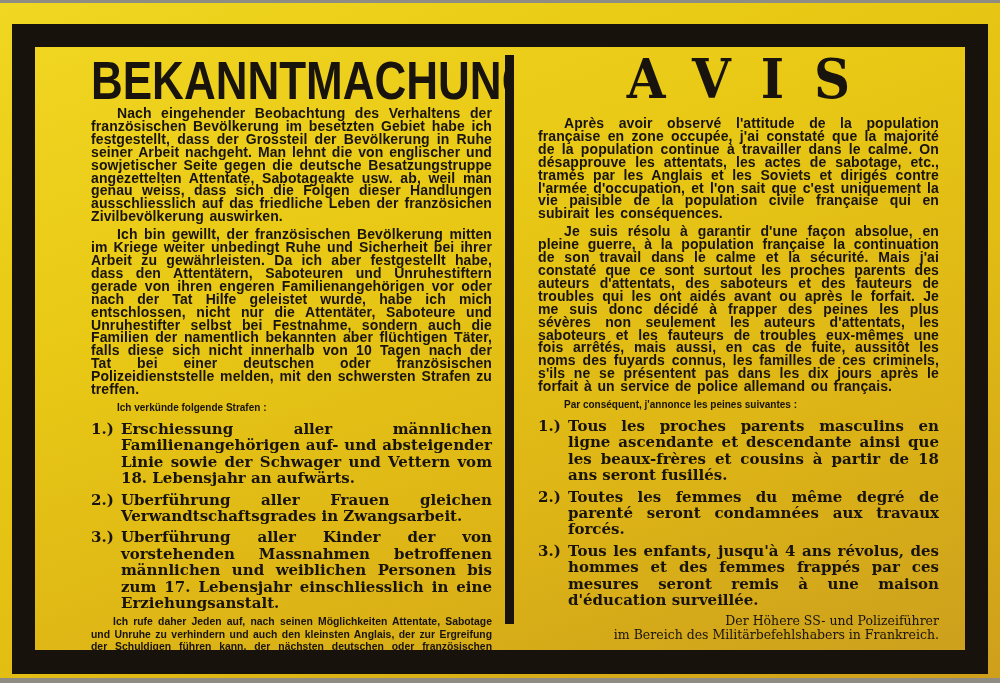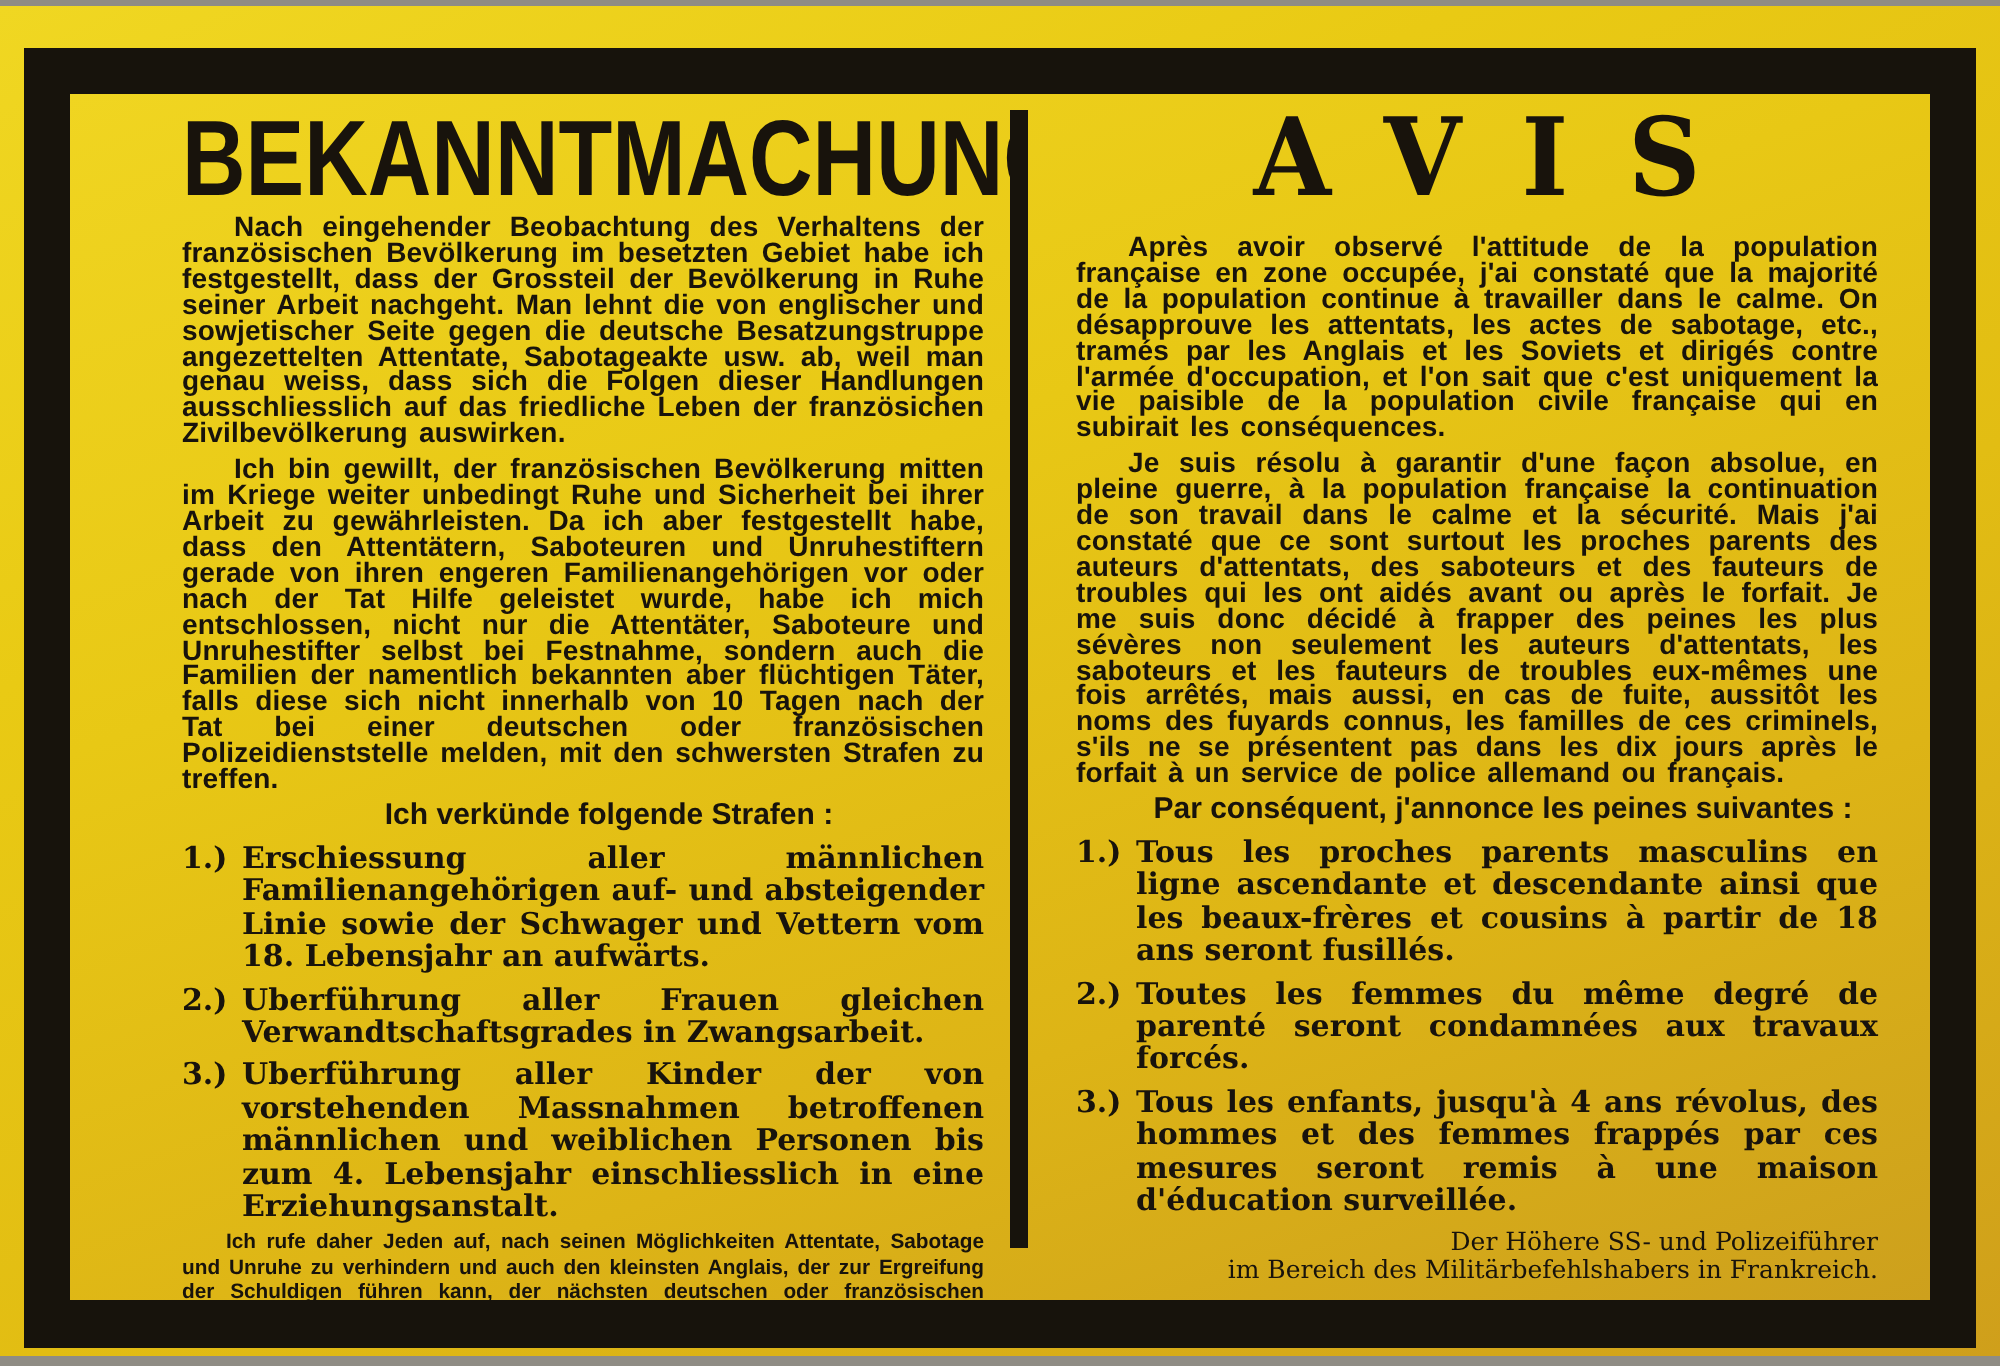--- a/index.html
+++ b/index.html
@@ -47,22 +47,22 @@
     transform: scaleY(1.08); transform-origin: center top;
     margin: 0 0 12px 0; white-space: nowrap;
   }
   .body-p {
     font-size: 14px; line-height: 12.9px; font-weight: 700;
     text-align: justify; text-indent: 26px;
     word-spacing: 1.6px; letter-spacing: 0.1px;
     margin: 0 0 5px 0;
   }
   .verdict {
-    font-size: 15px; line-height: 13px; font-weight: 700;
-    text-indent: 26px; margin: 4px 0 7px 0; text-align: center;
+    font-size: 10px; line-height: 13px; font-weight: 700;
+    text-indent: 26px; margin: 4px 0 7px 0;
   }
   .penalties { margin: 0 0 2px 0; }
   .penalty {
     display: flex;
     font-family: "DejaVu Serif", serif;
     font-weight: 700; font-size: 15px; line-height: 16.4px;
     margin-bottom: 5px;
   }
   .penalty .num { flex: 0 0 30px; }
   .penalty .txt { flex: 1 1 auto; text-align: justify; }
@@ -101,21 +101,21 @@
           <div class="penalty">
             <span class="num">1.)</span>
             <span class="txt">Erschiessung aller männlichen Familienangehörigen auf- und absteigender Linie sowie der Schwager und Vettern vom 18. Lebensjahr an aufwärts.</span>
           </div>
           <div class="penalty">
             <span class="num">2.)</span>
             <span class="txt">Uberführung aller Frauen gleichen Verwandtschaftsgrades in Zwangsarbeit.</span>
           </div>
           <div class="penalty">
             <span class="num">3.)</span>
-            <span class="txt">Uberführung aller Kinder der von vorstehenden Massnahmen betroffenen männlichen und weiblichen Personen bis zum 4. Lebensjahr einschliesslich in eine Erziehungsanstalt.</span>
+            <span class="txt">Uberführung aller Kinder der von vorstehenden Massnahmen betroffenen männlichen und weiblichen Personen bis zum 17. Lebensjahr einschliesslich in eine Erziehungsanstalt.</span>
           </div>
         </div>
         <p class="appeal">Ich rufe daher Jeden auf, nach seinen Möglichkeiten Attentate, Sabotage und Unruhe zu verhindern und auch den kleinsten Anglais, der zur Ergreifung der Schuldigen führen kann, der nächsten deutschen oder französischen Polizeidienststelle zu geben.</p>
         <div class="dateline">Paris, am 10. Juli 1942.</div>
         <div class="signature">
           <div>Der Höhere SS- und Polizeiführer</div>
           <div>im Bereich des Militärbefehlshabers in Frankreich.</div>
         </div>
       </div>
 

